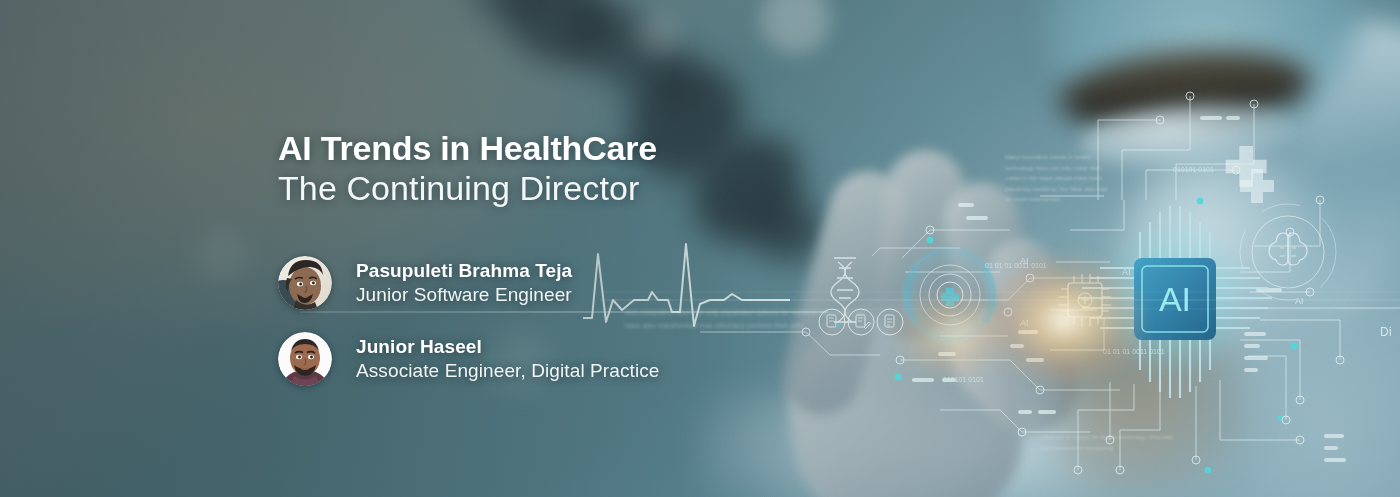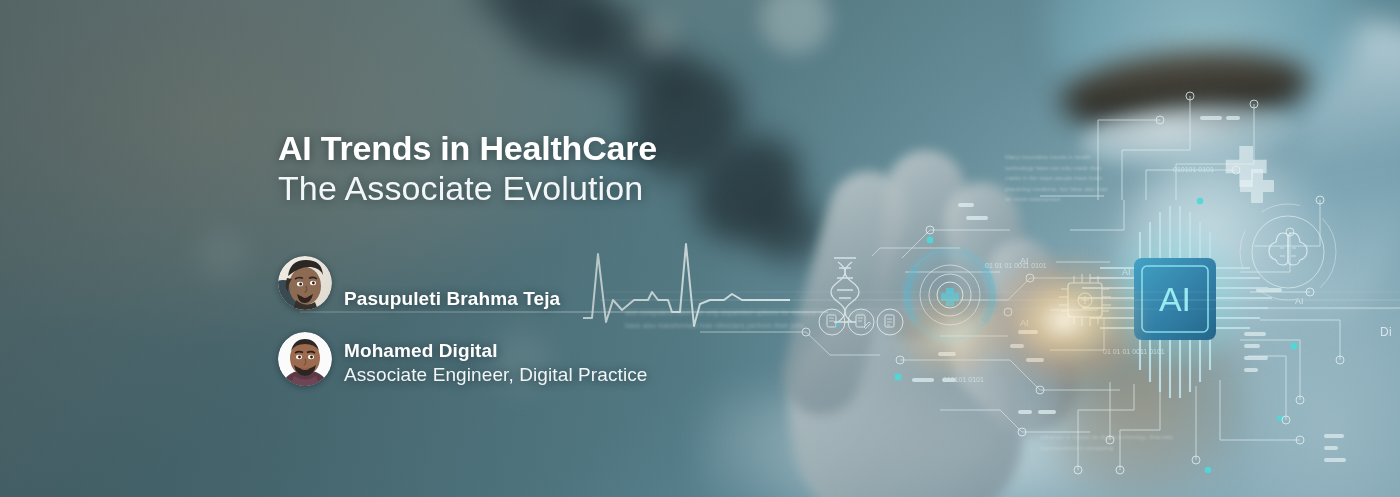--- a/index.html
+++ b/index.html
@@ -184,21 +184,21 @@
   }
   .title-sub {
     font-size:34px; font-weight:300; color:#f2f6f7;
     letter-spacing:.1px; line-height:1.16; margin-top:3px;
     text-shadow:0 1px 10px rgba(16,32,38,.55);
     white-space:nowrap;
   }
 
   .speakers { position:absolute; top:256px; left:0; }
   .speaker {
-    display:flex; align-items:flex-end; gap:12px;
+    display:flex; align-items:center; gap:24px;
     margin-bottom:22px;
   }
   .avatar {
     width:54px; height:54px; border-radius:50%;
     flex:0 0 54px;
     overflow:hidden; position:relative;
     box-shadow:0 1px 6px rgba(12,28,34,.45);
   }
   .speaker-text { line-height:1.16; }
   .speaker-name {
@@ -510,21 +510,21 @@
 
   <div class="faint-para">and computers have not only expanded options for medical treatments but have also transformed how clinicians perform their jobs.</div>
   <div class="faint-para2">Many innovative trends in health technology have not only made their marks in the ways people have been practicing medicine, but have also had as much widespread</div>
   <div class="faint-para3">influence or impact as digital technology. Dramatic improvements in computing</div>
   <div class="edge-label">Di</div>
 
   <div class="content">
 
     <div class="title-block">
       <div class="title-main">AI Trends in HealthCare</div>
-      <div class="title-sub">The Associate Evolution</div>
+      <div class="title-sub">The Continuing Director</div>
     </div>
 
     <div class="speakers">
 
       <div class="speaker">
         <div class="avatar">
           <svg width="54" height="54" viewBox="0 0 54 54">
             <defs>
               <clipPath id="clipA">
                   <circle cx="27" cy="27" r="27"></circle>
@@ -548,20 +548,21 @@
               <path d="M31 22.4 q4 -2.2 8 0.4" stroke="#2a2320" stroke-width="1.6" fill="none"></path>
               <path d="M28 30 q2 5 -1.4 6.4" stroke="#6d503d" stroke-width="1.3" fill="none"></path>
               <path d="M19 38 q8 6 16 0 q-2 9 -8.4 9 q-6 0 -7.6 -9 z" fill="#2b2421"></path>
               <path d="M24 40 q3 2.4 6.4 0" stroke="#a0624f" stroke-width="1.5" fill="none"></path>
               <path d="M18 44 q9 8 19 2 l3 8 H15 z" fill="#37312c"></path>
             </g>
           </svg>
         </div>
         <div class="speaker-text">
           <div class="speaker-name">Pasupuleti Brahma Teja</div>
+          <div class="speaker-role">Junior Software Engineer</div>
         </div>
       </div>
 
       <div class="speaker">
         <div class="avatar">
           <svg width="54" height="54" viewBox="0 0 54 54">
             <defs>
                 <clipPath id="clipB">
                   <circle cx="27" cy="27" r="27"></circle>
                 </clipPath>
@@ -578,21 +579,21 @@
               <circle cx="33.5" cy="25" r="1.45" fill="#2a1e18"></circle>
               <path d="M17 21 q4 -2.4 8 -0.4" stroke="#281f1b" stroke-width="1.7" fill="none"></path>
               <path d="M29 20.6 q4 -2 8 0.4" stroke="#281f1b" stroke-width="1.7" fill="none"></path>
               <path d="M27 27 q2 5 -1.4 6.2" stroke="#7a5338" stroke-width="1.3" fill="none"></path>
               <path d="M16 33 q11 8 22 0 q-2 11 -11 11 q-9 0 -11 -11 z" fill="#2d2522"></path>
               <path d="M23 36 q4 2.6 8 0" stroke="#9c5f4c" stroke-width="1.6" fill="none"></path>
             </g>
           </svg>
         </div>
         <div class="speaker-text">
-          <div class="speaker-name">Mohamed Digital</div>
+          <div class="speaker-name">Junior Haseel</div>
           <div class="speaker-role">Associate Engineer, Digital Practice</div>
         </div>
       </div>
 
     </div>
   </div>
 
   <div class="fingertip-glow"></div>
   <div class="fingertip-glow2"></div>
 

